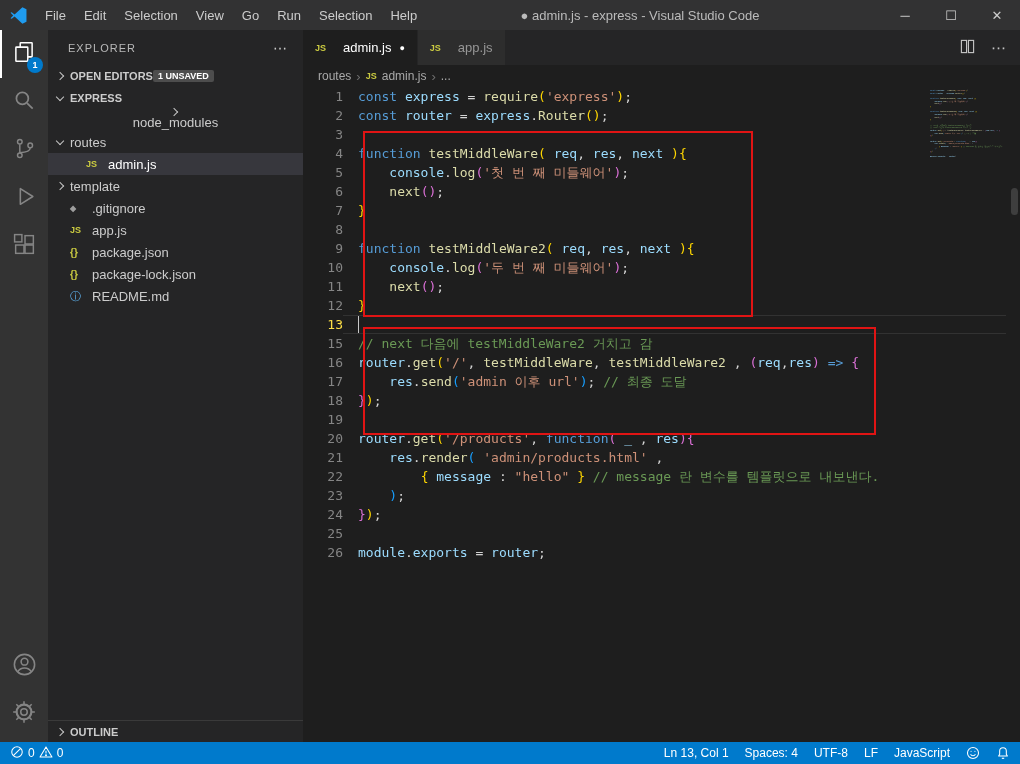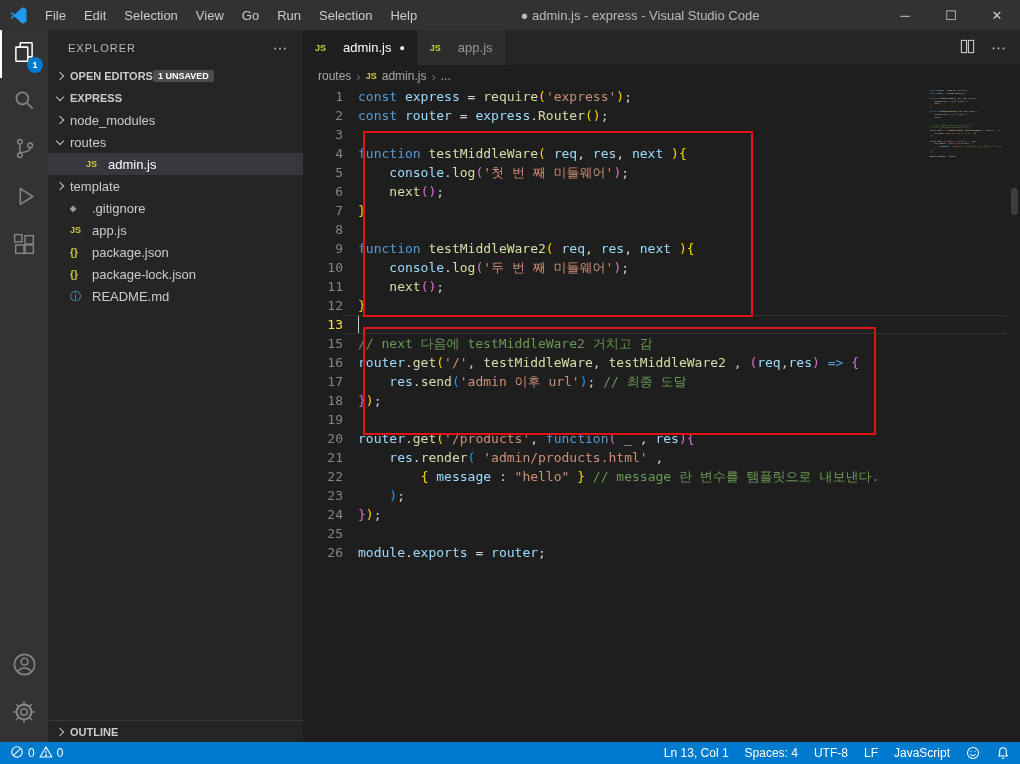--- a/index.html
+++ b/index.html
@@ -209,21 +209,21 @@
   <div class="sb-section">
     <span class="chev right"></span>
     <span>OPEN EDITORS</span>
     <span class="unsaved-badge">1 UNSAVED</span>
   </div>
   <div class="sb-section">
     <span class="chev down"></span>
     <span>EXPRESS</span>
   </div>
   <div class="tree">
-      <div class="tree-row" style="padding-left: 6px;">
+      <div class="tree-row" style="padding-left: 0; flex-direction: column;">
         <span class="chev right"></span>
         <span class="tree-label">node_modules</span>
       </div>
       <div class="tree-row" style="padding-left: 6px;">
         <span class="chev down"></span>
         <span class="tree-label">routes</span>
       </div>
       <div class="tree-row selected" style="padding-left: 22px;">
         <span class="chev-spacer"></span>
         <span class="fi fi-js">JS</span>

